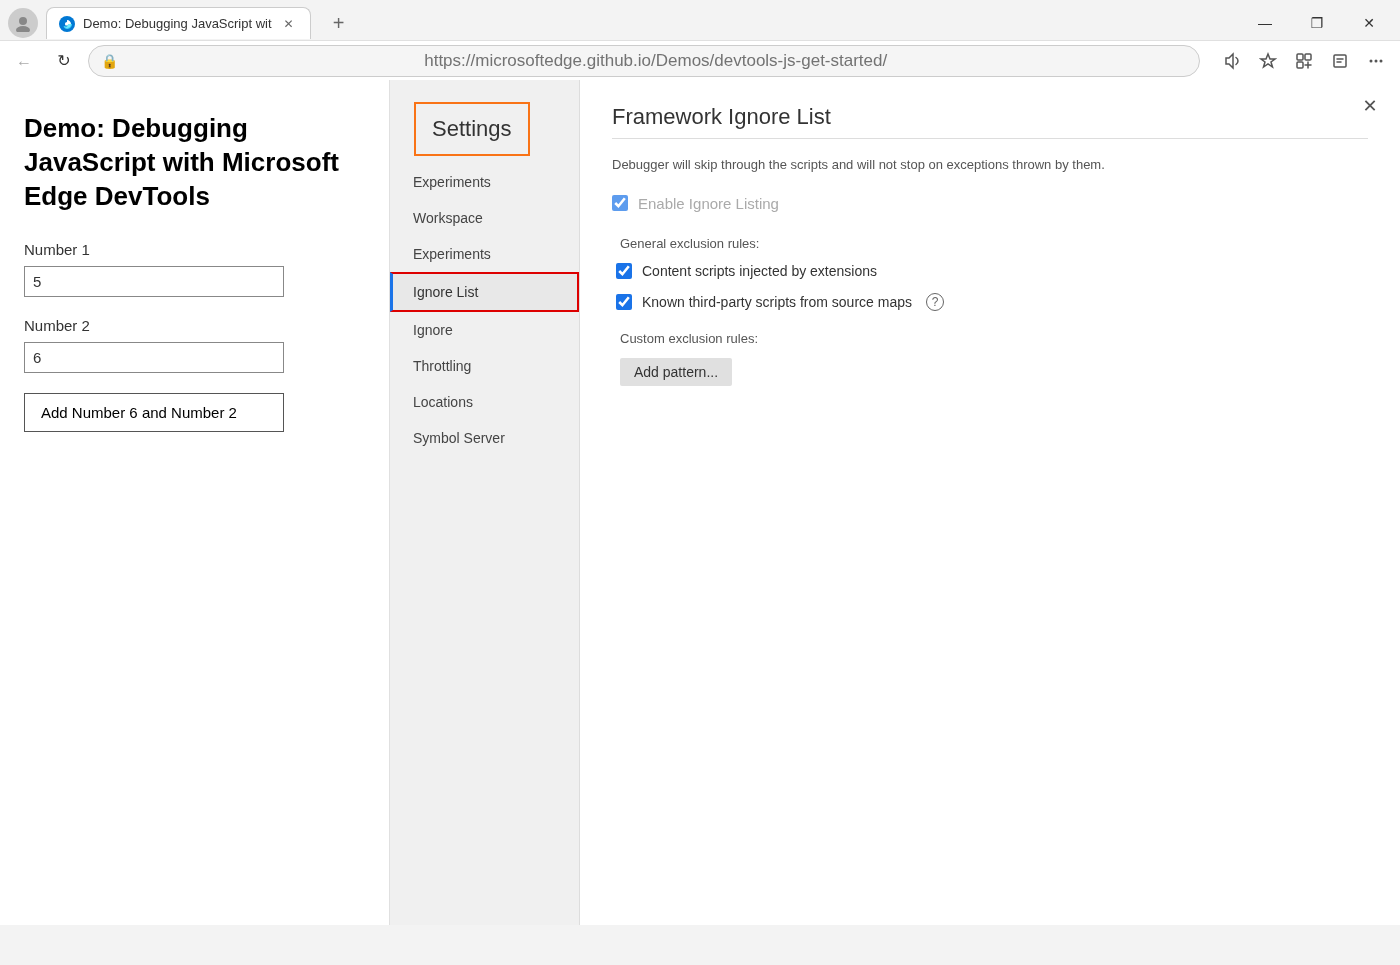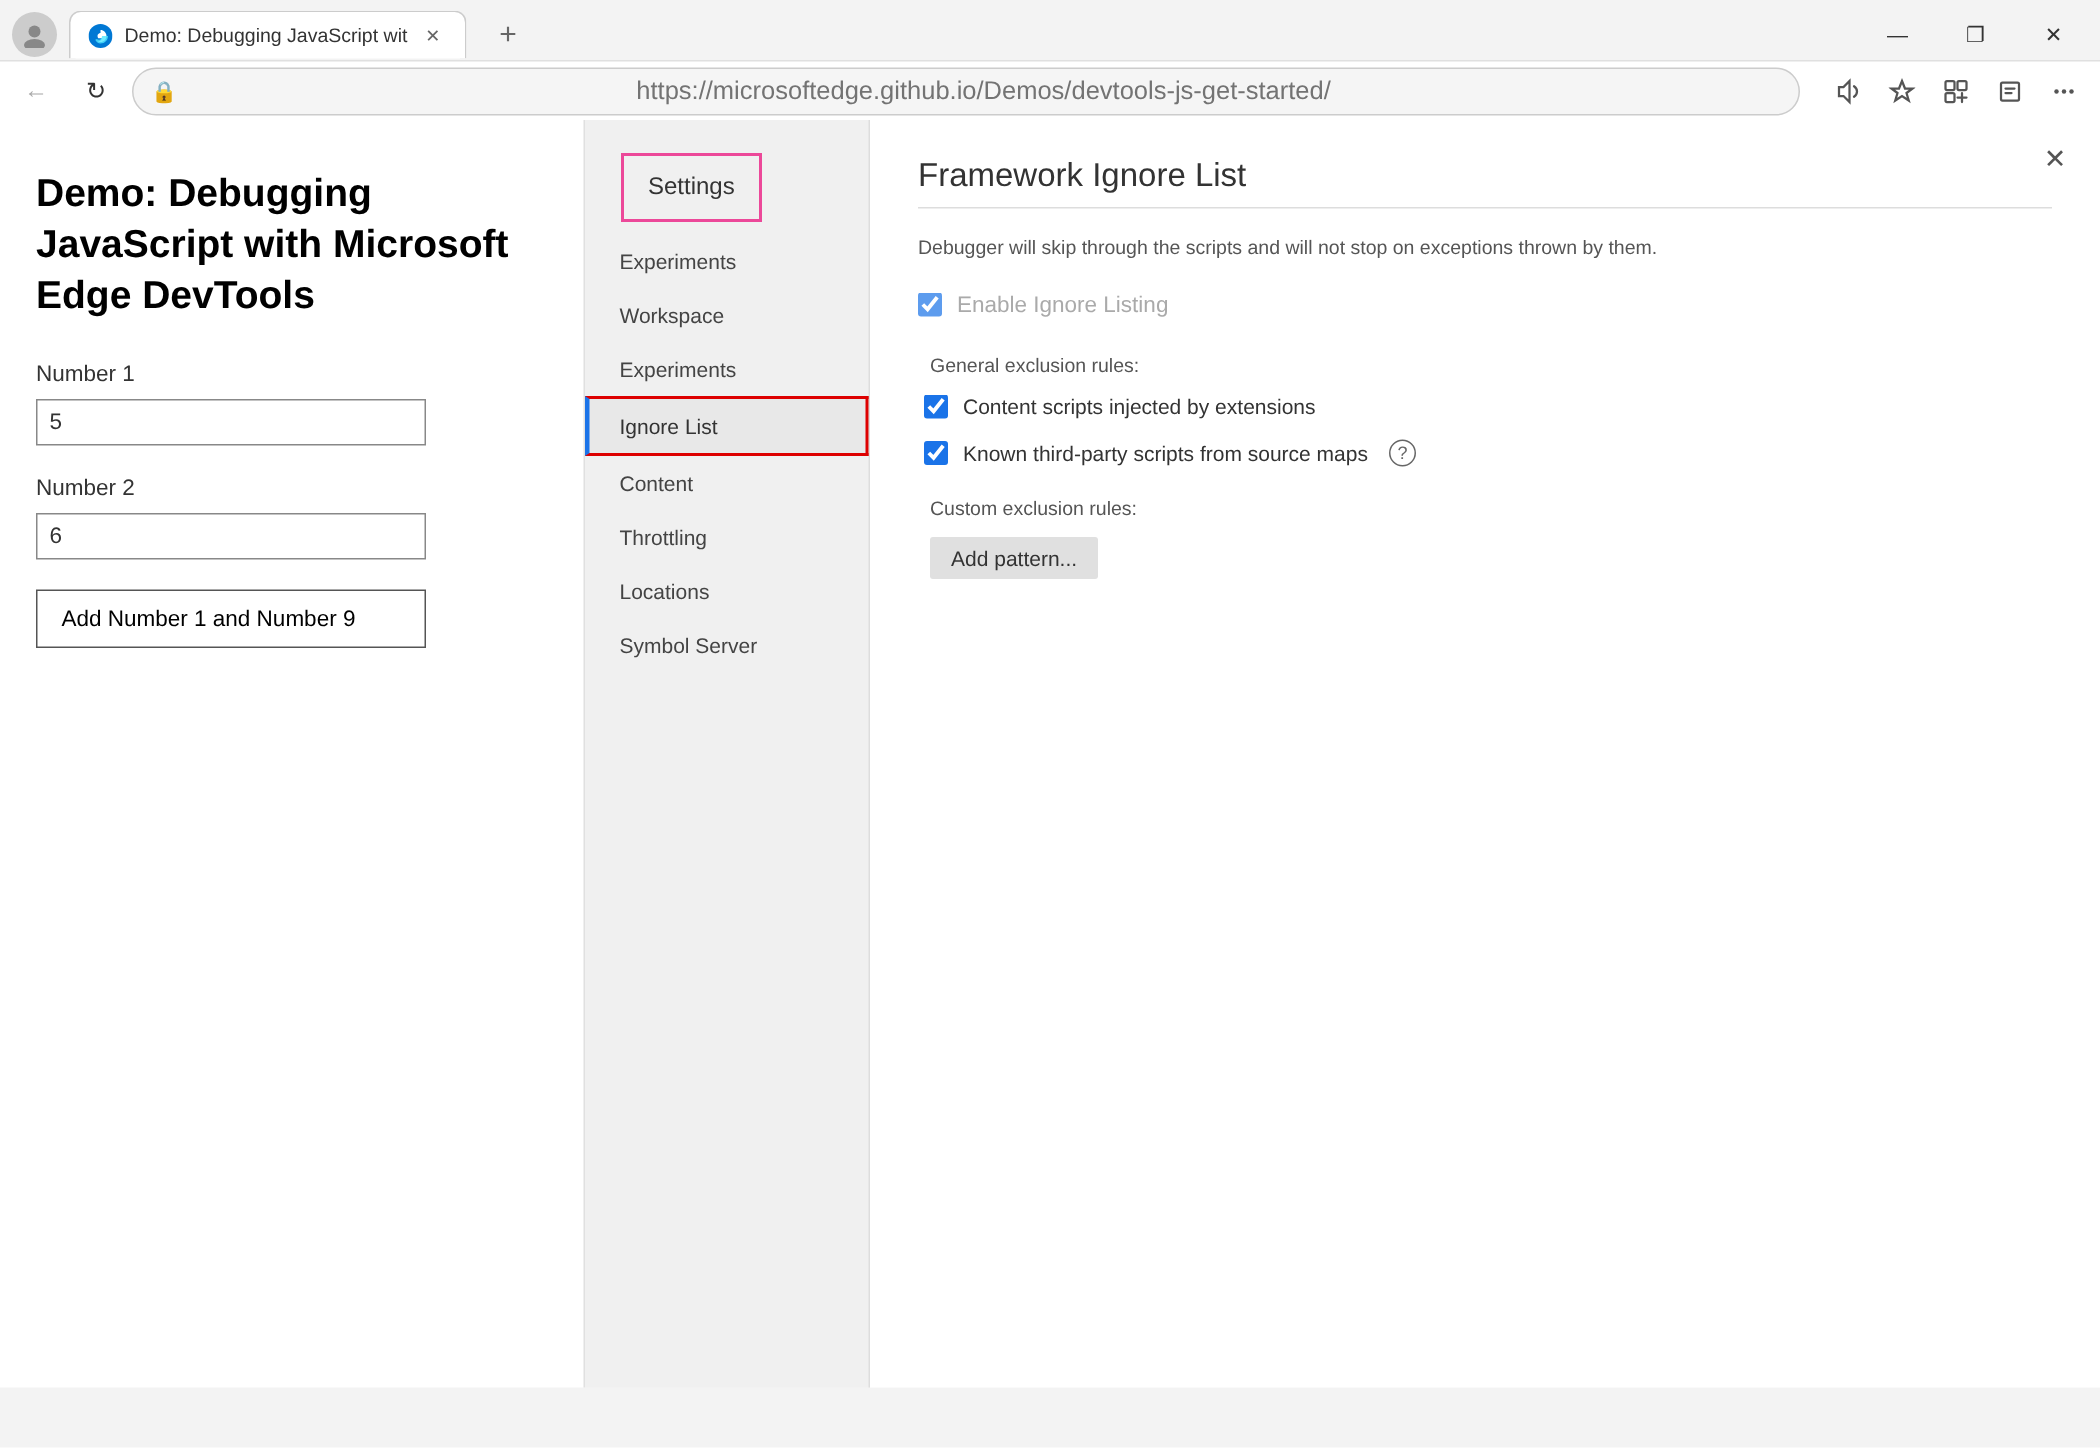--- a/index.html
+++ b/index.html
@@ -30,21 +30,21 @@
     .field-label { font-size: 15px; color: #333; margin-bottom: 8px; }
     .text-input { width: 260px; border: 1px solid #888; padding: 6px 8px; font-size: 15px; color: #333; background: white; margin-bottom: 20px; display: block; }
     .add-button { width: 260px; padding: 10px 16px; border: 1px solid #555; background: white; font-size: 15px; font-weight: 500; color: #000; cursor: pointer; text-align: left; margin-bottom: 18px; }
     .result-text { font-size: 16px; color: #333; }
 
     
     .devtools-panel { flex: 1; display: flex; background: #f8f8f8; }
 
     
     .settings-sidebar { width: 190px; background: #f0f0f0; border-right: 1px solid #ddd; padding-top: 0; }
-    .settings-header-item { padding: 12px 16px; font-size: 16px; font-weight: normal; color: #333; border: 2px solid #ec4899; display: inline-block; margin: 12px 12px 4px; cursor: pointer; }
+    .settings-header-item { padding: 12px 16px; font-size: 22px; font-weight: normal; color: #333; border: 2px solid #f97316; display: inline-block; margin: 12px 12px 4px; cursor: pointer; }
     .settings-nav-item { padding: 10px 16px 10px 20px; font-size: 14px; color: #444; cursor: pointer; border-left: 3px solid transparent; }
     .settings-nav-item.active { border-left: 3px solid #1a73e8; color: #333; background: #e8e8e8; font-weight: 500; border: 2px solid #d00; border-left: 3px solid #1a73e8; }
 
     
     .settings-content { flex: 1; background: white; padding: 24px 32px; position: relative; }
     .settings-close { position: absolute; top: 12px; right: 16px; width: 28px; height: 28px; border: none; background: transparent; cursor: pointer; font-size: 18px; color: #555; display: flex; align-items: center; justify-content: center; }
     .settings-title { font-size: 22px; font-weight: normal; color: #333; margin-bottom: 8px; }
     .settings-divider { border: none; border-top: 1px solid #ddd; margin: 8px 0 16px; }
     .settings-description { font-size: 13px; color: #555; margin-bottom: 20px; line-height: 1.5; }
 
@@ -151,37 +151,37 @@
     <div>
       <p class="field-label">Number 1</p>
       <input type="text" class="text-input" value="5" style="">
     </div>
 
     <div>
       <p class="field-label">Number 2</p>
       <input type="text" class="text-input" value="6" style="">
     </div>
 
-    <button class="add-button">Add Number 1 and Number 9</button>
+    <button class="add-button">Add Number 6 and Number 2</button>
   </div>
 
   <div class="devtools-panel">
 
     <div class="settings-sidebar">
       <div style="padding: 10px 12px 4px;">
         <div class="settings-header-item">Settings</div>
       </div>
 
       <div id="nav-items-container">
 
       <div class="settings-nav-item">Experiments</div>
           <div class="settings-nav-item">Workspace</div>
           <div class="settings-nav-item">Experiments</div>
           <div class="settings-nav-item active">Ignore List</div>
-          <div class="settings-nav-item">Content</div>
+          <div class="settings-nav-item">Ignore</div>
           <div class="settings-nav-item">Throttling</div>
           <div class="settings-nav-item">Locations</div>
           <div class="settings-nav-item">Symbol Server</div>
         </div>
     </div>
 
     <div class="settings-content">
       <button class="settings-close">✕</button>
 
       <h2 class="settings-title">Framework Ignore List</h2>

